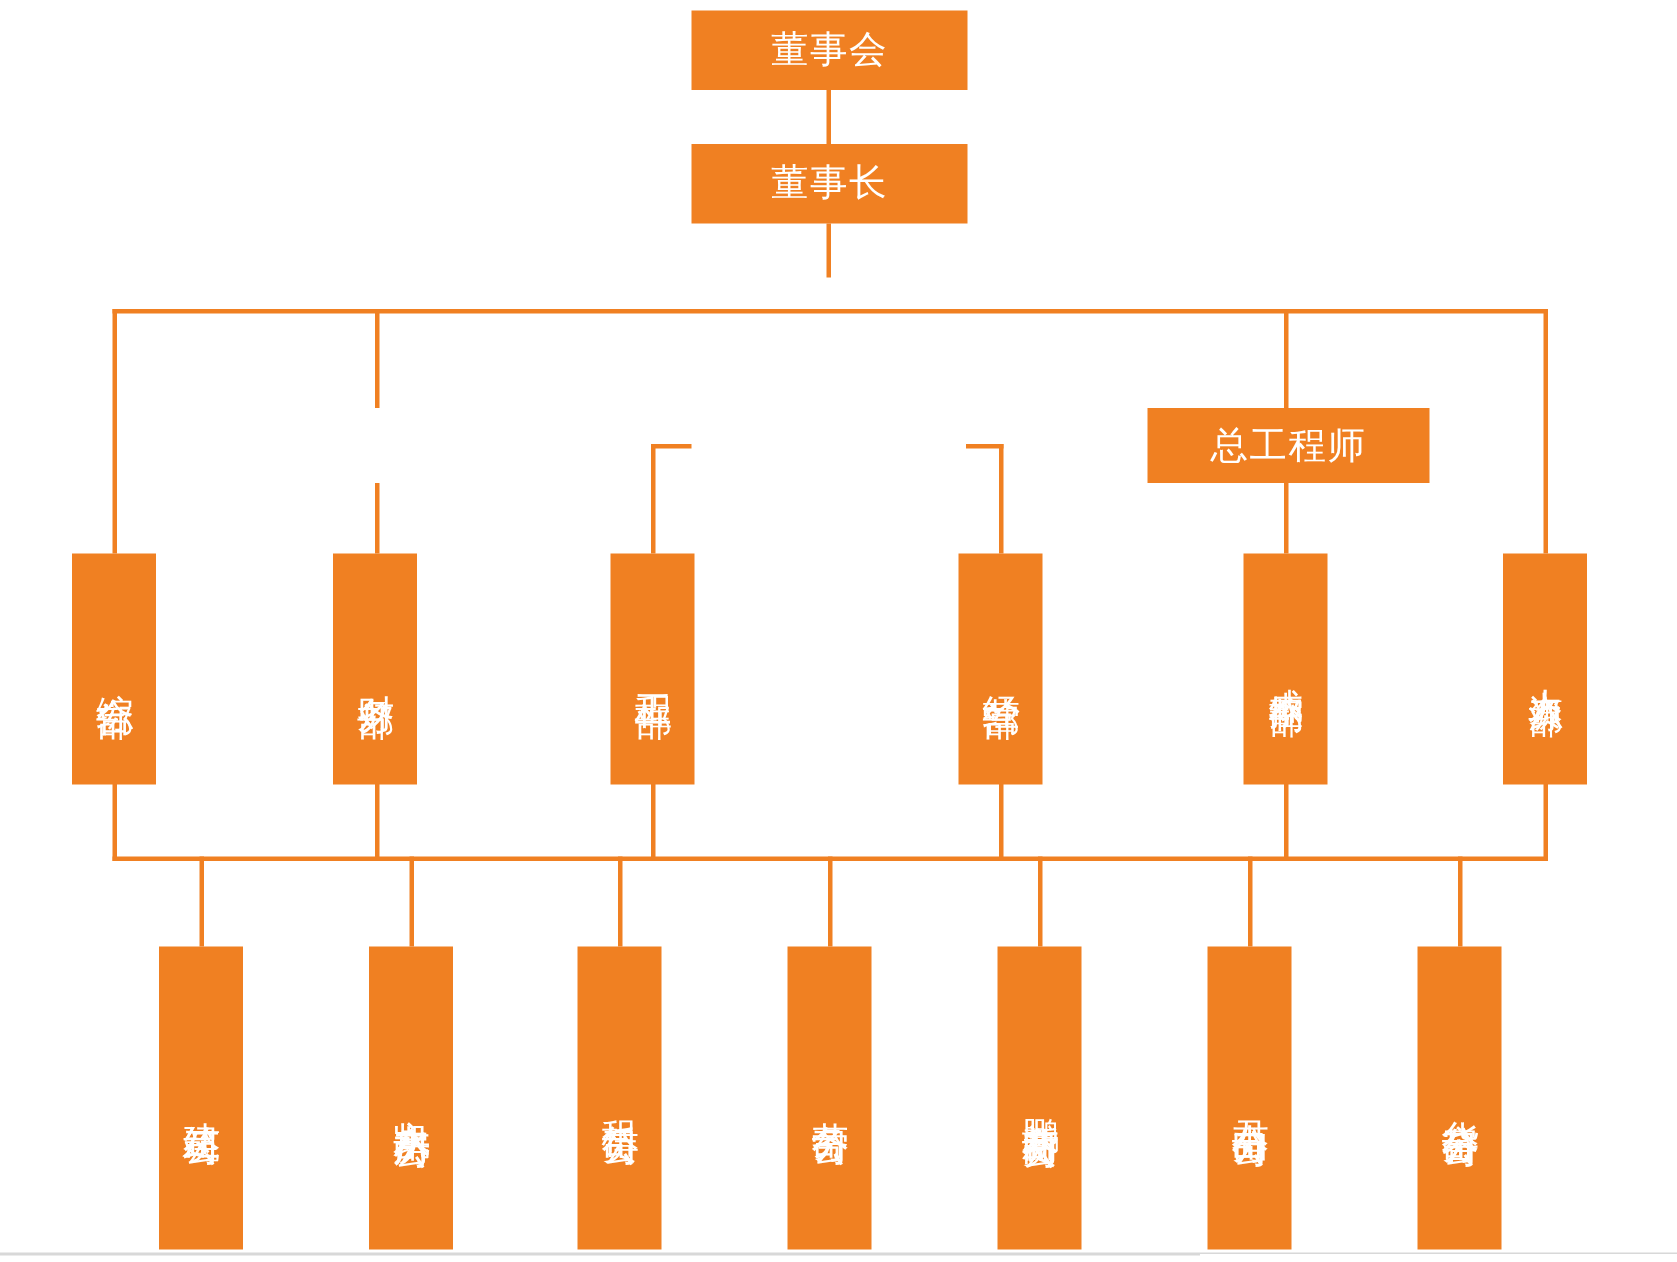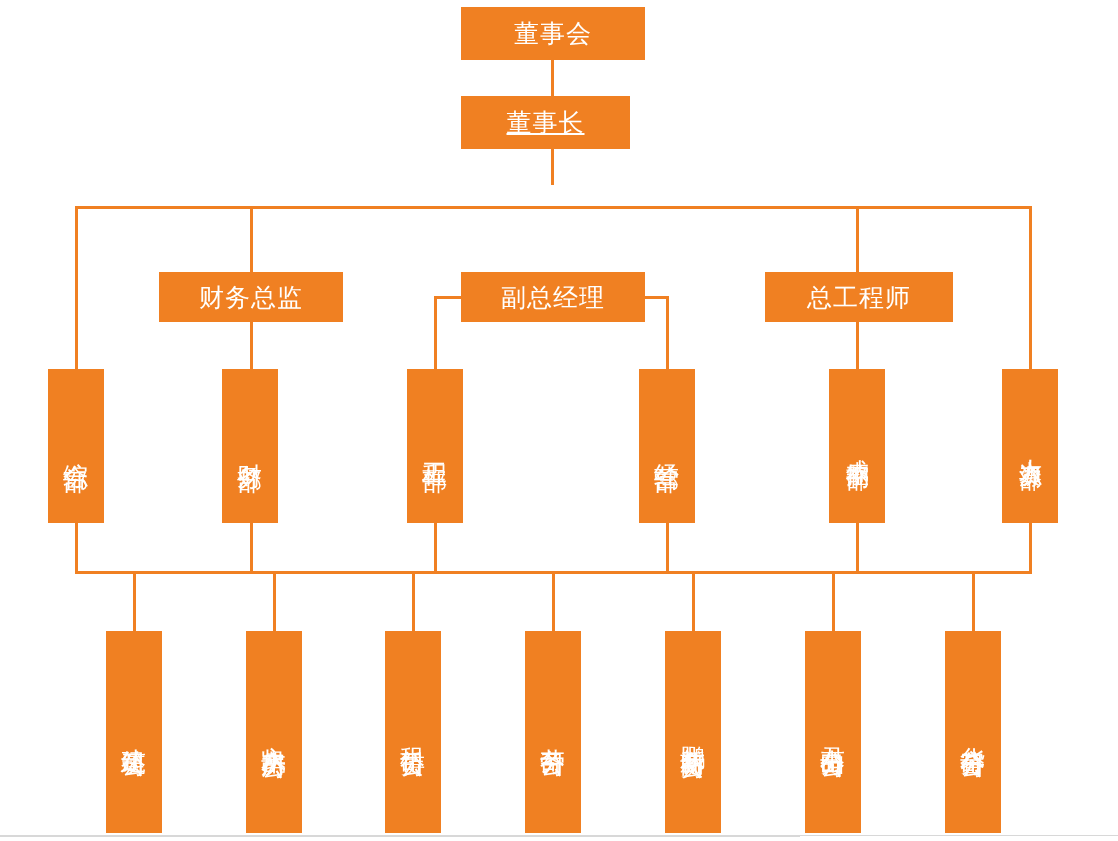--- a/index.html
+++ b/index.html
@@ -100,26 +100,24 @@
   <div class="line vline" style="left:133px; top:571px; height:60px;"></div>
   <div class="line vline" style="left:273px; top:571px; height:60px;"></div>
   <div class="line vline" style="left:412px; top:571px; height:60px;"></div>
   <div class="line vline" style="left:552px; top:571px; height:60px;"></div>
   <div class="line vline" style="left:692px; top:571px; height:60px;"></div>
   <div class="line vline" style="left:832px; top:571px; height:60px;"></div>
   <div class="line vline" style="left:972px; top:571px; height:60px;"></div>
 
   <div class="node horiz" style="left:461px; top:7px; width:184px; height:53px;">董事会</div>
 
-  <div class="node horiz" style="left:461px; top:96px; width:169px; height:53px;text-decoration:underline;">董事长</div>
+  <div class="node horiz" style="left:461px; top:96px; width:184px; height:53px;">董事长</div>
 
 
-  <div class="node horiz" style="left:159px; top:272px; width:184px; height:50px;">财务总监</div>
 
-  <div class="node horiz" style="left:461px; top:272px; width:184px; height:50px;">副总经理</div>
 
   <div class="node horiz" style="left:765px; top:272px; width:188px; height:50px;">总工程师</div>
 
   <div class="node vert" style="left:48px; top:369px; width:56px; height:154px;">综合部</div>
 
   <div class="node vert" style="left:222px; top:369px; width:56px; height:154px;">财务部</div>
 
   <div class="node vert" style="left:407px; top:369px; width:56px; height:154px;">工程部</div>
 
   <div class="node vert" style="left:639px; top:369px; width:56px; height:154px;">经营部</div>

